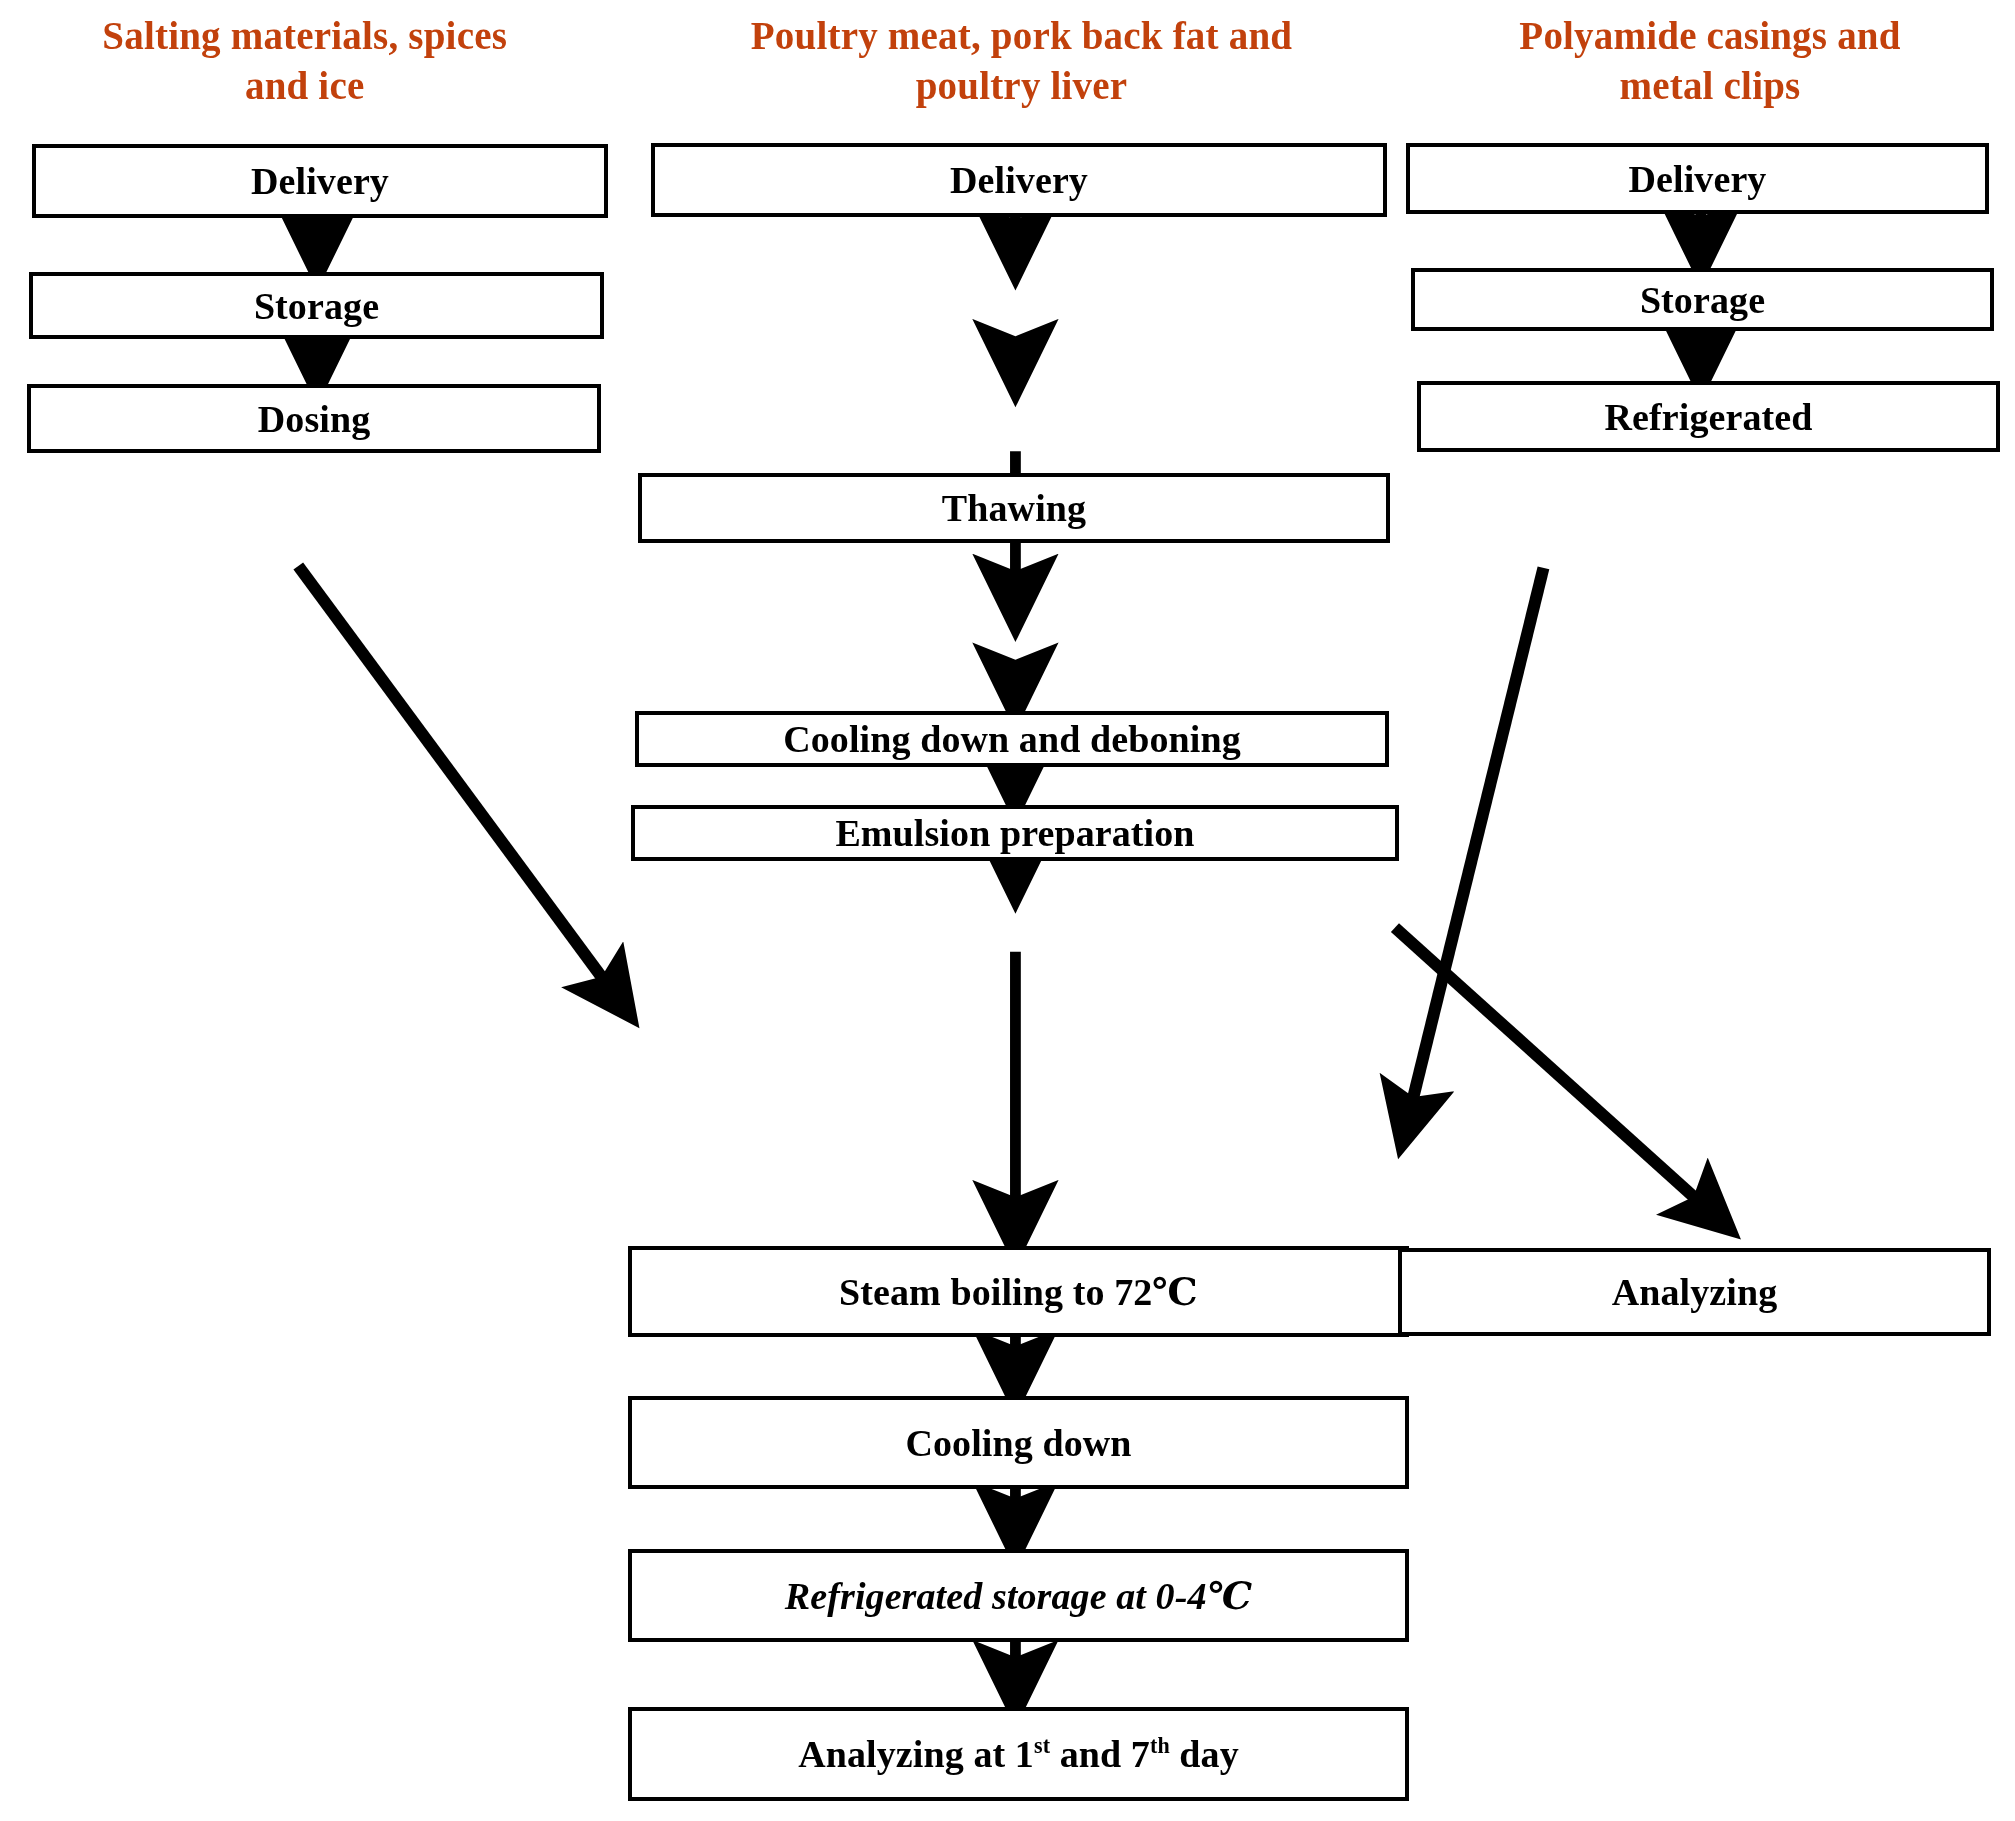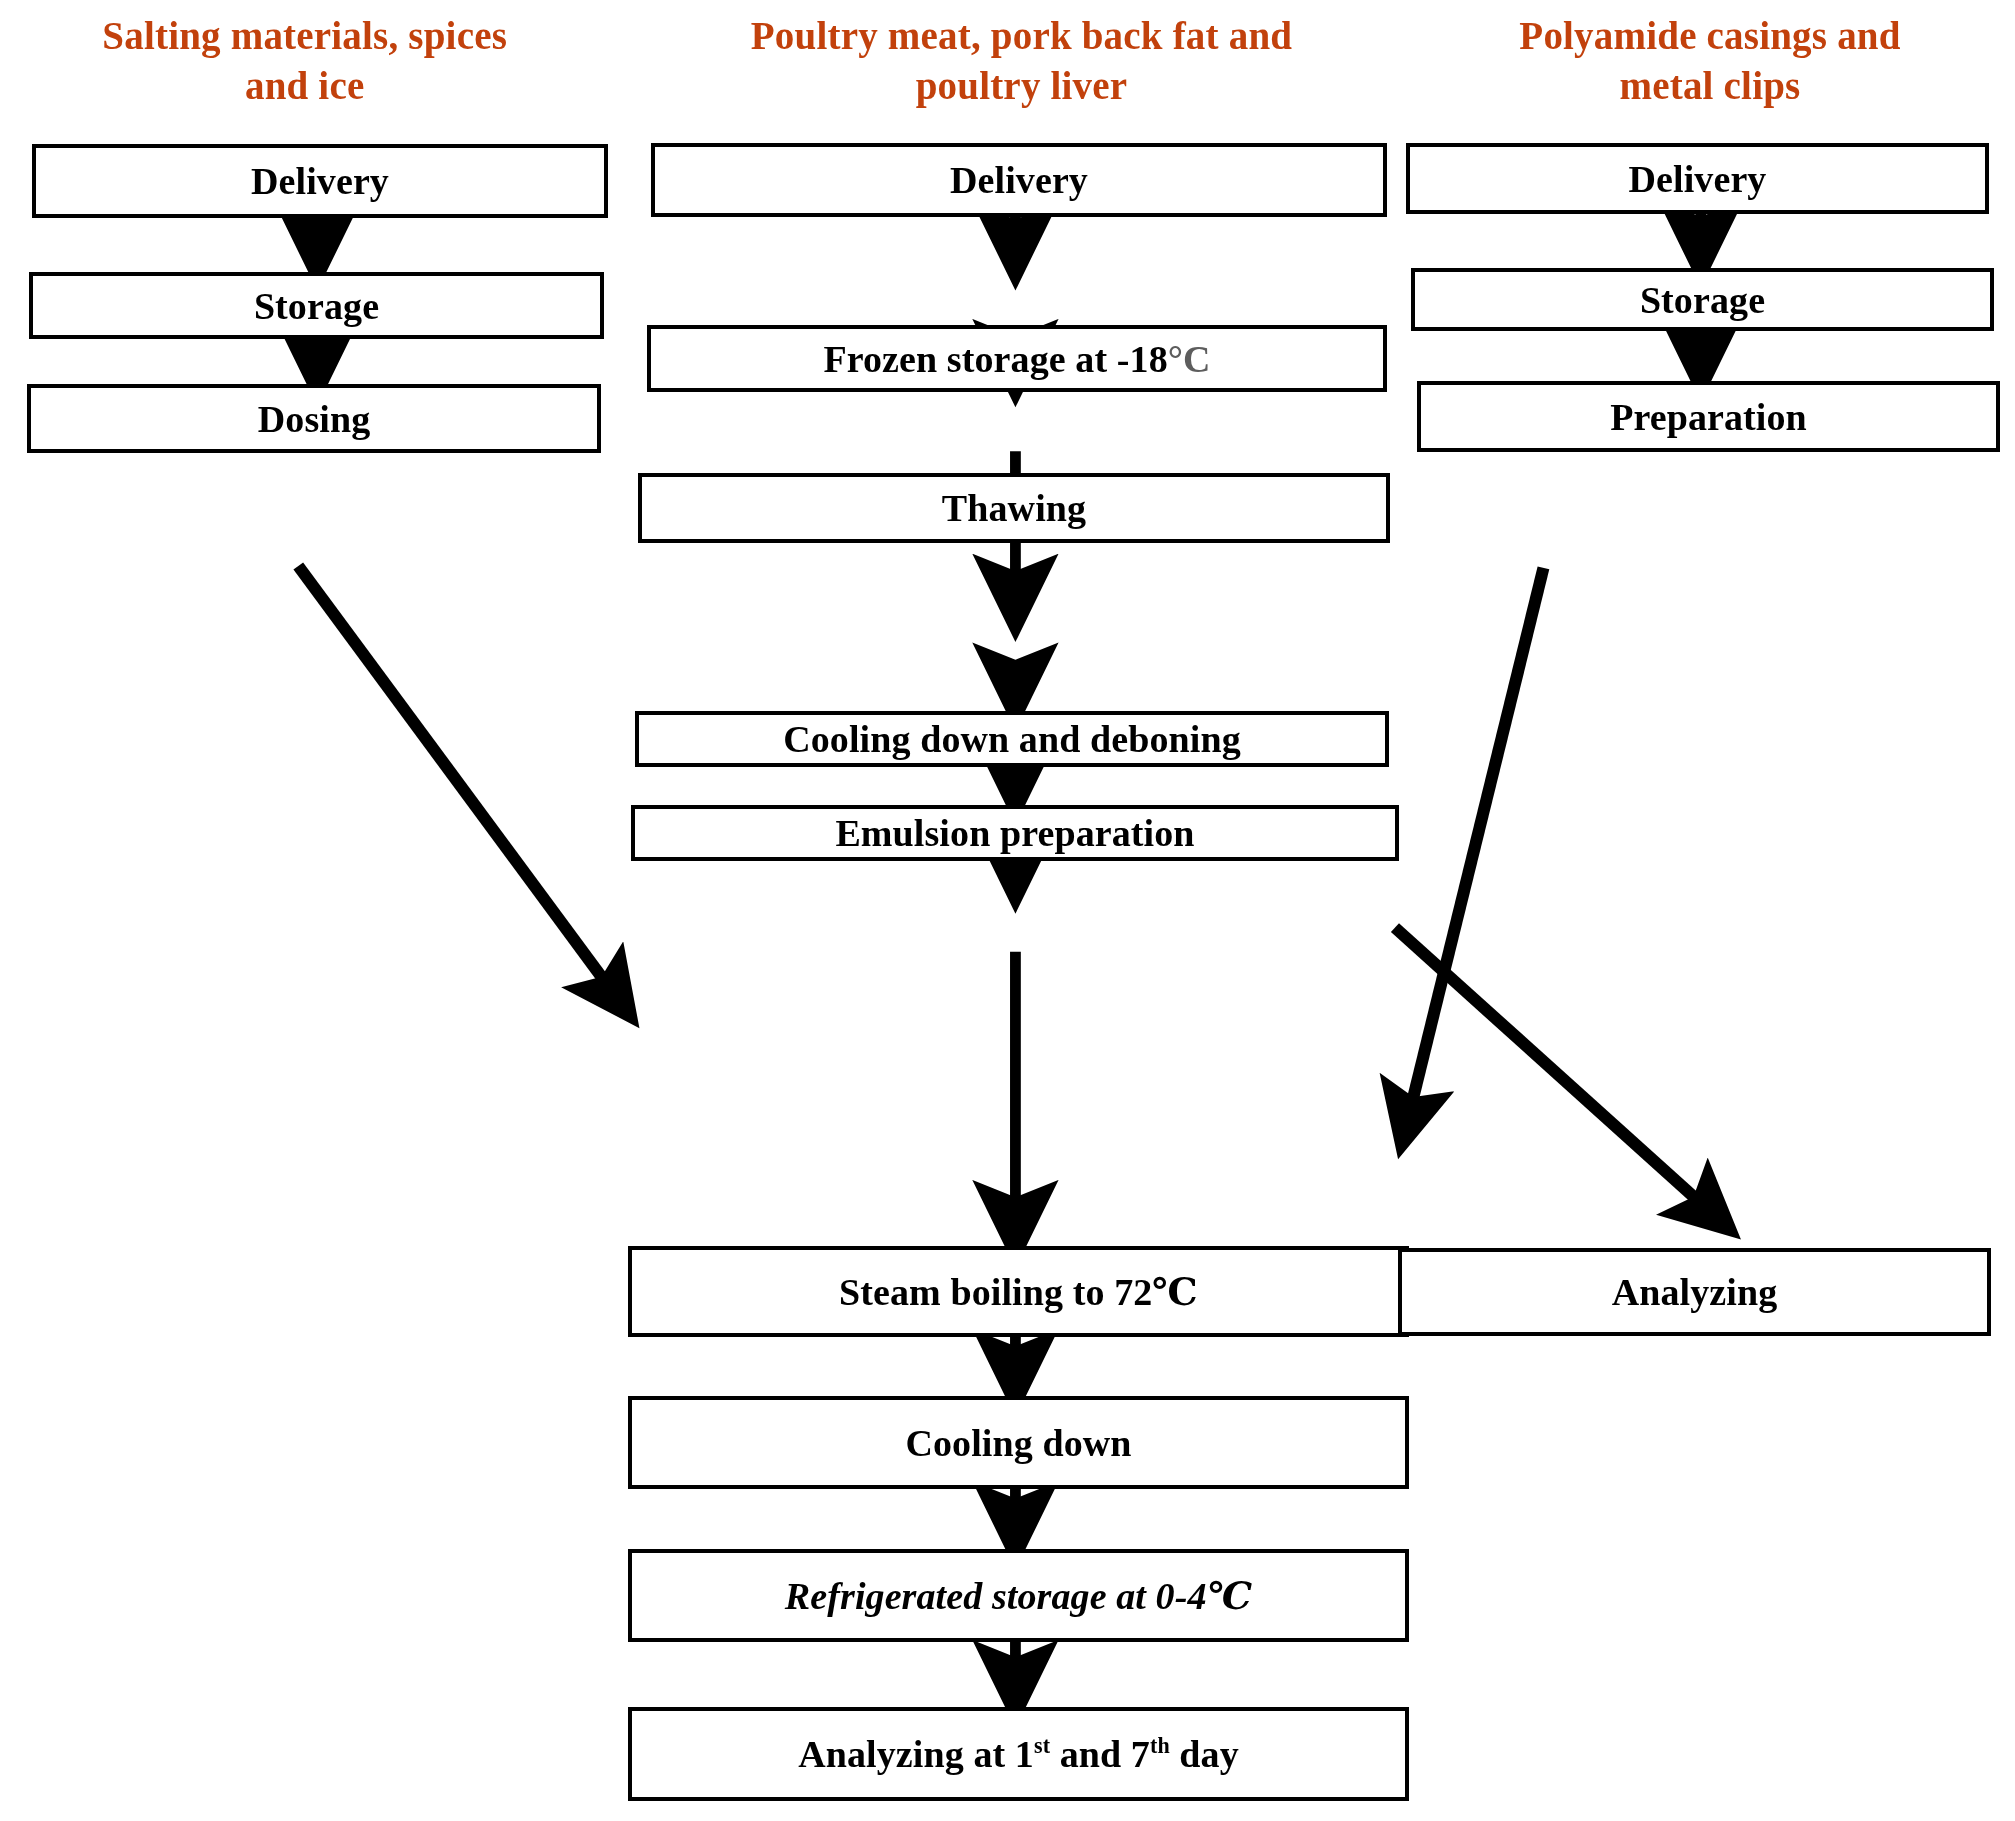--- a/index.html
+++ b/index.html
@@ -116,25 +116,20 @@
   </div>
 
   <div class="node" style="left:27px; top:384px; width:574px; height:69px; font-size:38px;">
     <span class="lbl">Dosing</span>
   </div>
 
   <div class="node" style="left:651px; top:143px; width:736px; height:74px; font-size:38px;">
     <span class="lbl">Delivery</span>
   </div>
 
-  <div class="node" style="left:647px; top:325px; width:740px; height:67px; font-size:38px;">
-    <span class="lbl">
-      <span>Frozen storage at -18</span><span class="deg-grey">°C</span>
-    </span>
-  </div>
 
   <div class="node" style="left:638px; top:473px; width:752px; height:70px; font-size:38px;">
     <span class="lbl">Thawing</span>
   </div>
 
 
   <div class="node" style="left:635px; top:711px; width:754px; height:56px; font-size:38px;">
     <span class="lbl">Cooling down and deboning</span>
   </div>
 
@@ -163,21 +158,21 @@
 
   <div class="node" style="left:1406px; top:143px; width:583px; height:71px; font-size:38px;">
     <span class="lbl">Delivery</span>
   </div>
 
   <div class="node" style="left:1411px; top:268px; width:583px; height:63px; font-size:38px;">
     <span class="lbl">Storage</span>
   </div>
 
   <div class="node" style="left:1417px; top:381px; width:583px; height:71px; font-size:38px;">
-    <span class="lbl">Preparation</span>
+    <span class="lbl">Refrigerated</span>
   </div>
 
   <div class="node" style="left:1398px; top:1248px; width:593px; height:88px; font-size:38px;">
     <span class="lbl">Analyzing</span>
   </div>
 
 </div>
 
 
 </body></html>

